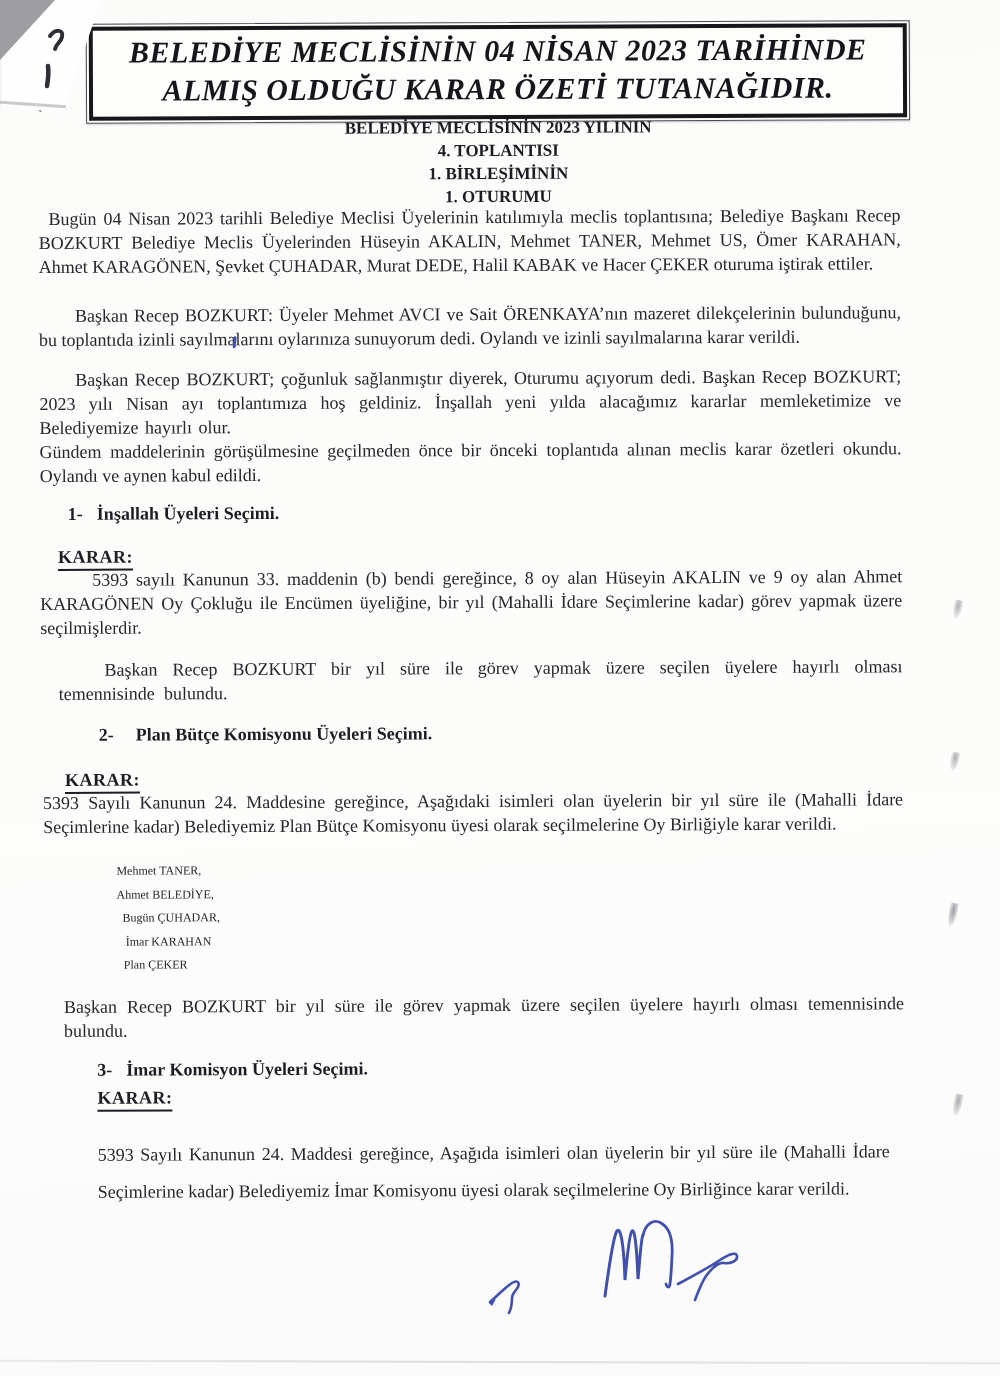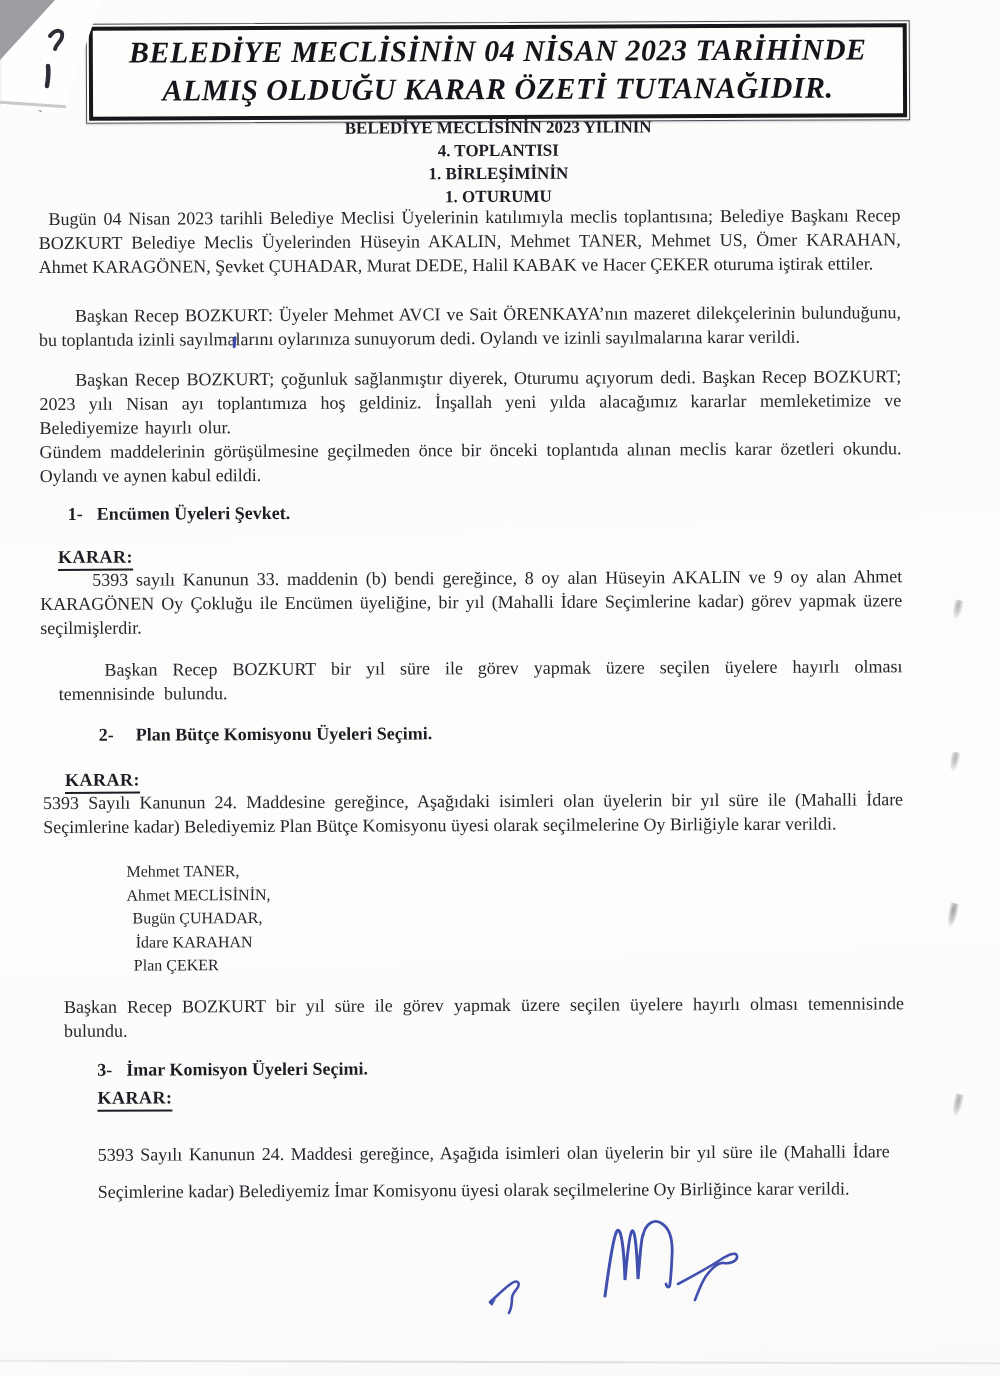--- a/index.html
+++ b/index.html
@@ -23,21 +23,21 @@
   .p-opening{left:40px;top:366px;width:862px;text-indent:36px;word-spacing:2px;}
   .p-agenda{left:40px;top:438px;width:862px;}
   .item-head{position:absolute;font-weight:bold;font-size:18px;color:#1d1d25;white-space:nowrap;}
   .item-no{display:inline-block;margin-right:14px;}
   .karar{position:absolute;font-weight:bold;font-size:18px;letter-spacing:.5px;color:#1d1d25;border-bottom:2px solid #1d1d25;padding-bottom:1px;}
   .p-k1{left:40px;top:566px;width:862px;text-indent:52px;word-spacing:2px;}
   .wish{word-spacing:5px;}
   .p-wish1{left:58px;top:656px;width:844px;text-indent:46px;}
   .p-wish2{left:62px;top:993px;width:840px;}
   .p-k2{left:42px;top:789px;width:860px;}
-  .names{position:absolute;left:125px;top:858px;font-size:16px;line-height:23.5px;color:#26262e;}
+  .names{position:absolute;left:115px;top:858px;font-size:12px;line-height:23.5px;color:#26262e;}
   .names div:nth-child(3){padding-left:6px;}
   .names div:nth-child(4){padding-left:9px;}
   .names div:nth-child(5){padding-left:7px;}
   .p-k3{left:95px;top:1135px;width:792px;line-height:37px;}
 
   
   .corner-gray{position:absolute;left:0;top:0;width:90px;height:105px;background:#9d9da2;clip-path:polygon(0 0,68% 0,0 100%);}
   .corner-fold{position:absolute;left:0;top:0;width:110px;height:120px;background:#fefefe;clip-path:polygon(50% 0,92% 0,57% 94%,0 89%,0 50%);box-shadow:inset 0 -2px 3px rgba(0,0,0,.15);}
   .page-edge-line{position:absolute;left:78px;top:-4px;width:3px;height:122px;background:#3a3a42;transform:rotate(19deg);transform-origin:top center;}
   .fold-shadow{position:absolute;left:0px;top:103px;width:66px;height:3px;background:#c9c9cd;transform:rotate(4deg);}
@@ -75,38 +75,38 @@
       <div>1. BİRLEŞİMİNİN</div>
       <div>1. OTURUMU</div>
     </div>
 
     <div class="para p-attend">Bugün 04 Nisan 2023 tarihli Belediye Meclisi Üyelerinin katılımıyla meclis toplantısına; Belediye Başkanı Recep BOZKURT Belediye Meclis Üyelerinden Hüseyin AKALIN, Mehmet TANER, Mehmet US, Ömer KARAHAN, Ahmet KARAGÖNEN, Şevket ÇUHADAR, Murat DEDE, Halil KABAK ve Hacer ÇEKER oturuma iştirak ettiler.</div>
     <div class="para p-excused">Başkan Recep BOZKURT: Üyeler Mehmet AVCI ve Sait ÖRENKAYA’nın mazeret dilekçelerinin bulunduğunu, bu toplantıda izinli sayılmalarını oylarınıza sunuyorum dedi. Oylandı ve izinli sayılmalarına karar verildi.</div>
     <div class="para p-opening">Başkan Recep BOZKURT; çoğunluk sağlanmıştır diyerek, Oturumu açıyorum dedi. Başkan Recep BOZKURT; 2023 yılı Nisan ayı toplantımıza hoş geldiniz. İnşallah yeni yılda alacağımız kararlar memleketimize ve Belediyemize hayırlı olur.</div>
     <div class="para p-agenda">Gündem maddelerinin görüşülmesine geçilmeden önce bir önceki toplantıda alınan meclis karar özetleri okundu. Oylandı ve aynen kabul edildi.</div>
 
     <div class="item-head" style="left:68px;top:502px;">
-      <span class="item-no">1-</span><span>Encümen Üyeleri Şevket.</span>
+      <span class="item-no">1-</span><span>İnşallah Üyeleri Seçimi.</span>
     </div>
     <div class="karar" style="left:58px;top:545px;">KARAR:</div>
     <div class="para p-k1">5393 sayılı Kanunun 33. maddenin (b)  bendi gereğince, 8 oy alan Hüseyin AKALIN ve 9 oy alan Ahmet KARAGÖNEN Oy Çokluğu ile Encümen üyeliğine, bir yıl (Mahalli İdare Seçimlerine kadar) görev yapmak üzere seçilmişlerdir.</div>
 
     <div class="para wish p-wish1">Başkan Recep BOZKURT bir yıl süre ile görev yapmak üzere seçilen üyelere hayırlı olması temennisinde bulundu.</div>
 
     <div class="item-head" style="left:98px;top:723px;">
       <span class="item-no" style="margin-right:22px;">2-</span><span>Plan Bütçe Komisyonu Üyeleri Seçimi.</span>
     </div>
     <div class="karar" style="left:64px;top:768px;">KARAR:</div>
     <div class="para p-k2">5393 Sayılı Kanunun 24. Maddesine gereğince, Aşağıdaki isimleri olan üyelerin bir yıl süre ile (Mahalli İdare Seçimlerine kadar) Belediyemiz Plan Bütçe Komisyonu üyesi olarak seçilmelerine Oy Birliğiyle karar verildi.</div>
 
     <div class="names">
       <div>Mehmet TANER,</div>
-      <div>Ahmet MECLİSİNİN,</div>
+      <div>Ahmet BELEDİYE,</div>
       <div>Bugün ÇUHADAR,</div>
-      <div>İdare KARAHAN</div>
+      <div>İmar KARAHAN</div>
       <div>Plan ÇEKER</div>
     </div>
 
     <div class="para wish p-wish2">Başkan Recep BOZKURT bir yıl süre ile görev yapmak üzere seçilen üyelere hayırlı olması temennisinde bulundu.</div>
 
     <div class="item-head" style="left:95px;top:1058px;">
       <span class="item-no">3-</span><span>İmar Komisyon Üyeleri Seçimi.</span>
     </div>
     <div class="karar" style="left:95px;top:1086px;">KARAR:</div>
     <div class="para p-k3">5393 Sayılı Kanunun 24. Maddesi gereğince, Aşağıda isimleri olan üyelerin bir yıl süre ile (Mahalli İdare Seçimlerine kadar) Belediyemiz İmar Komisyonu üyesi olarak seçilmelerine Oy Birliğince karar verildi.</div>

